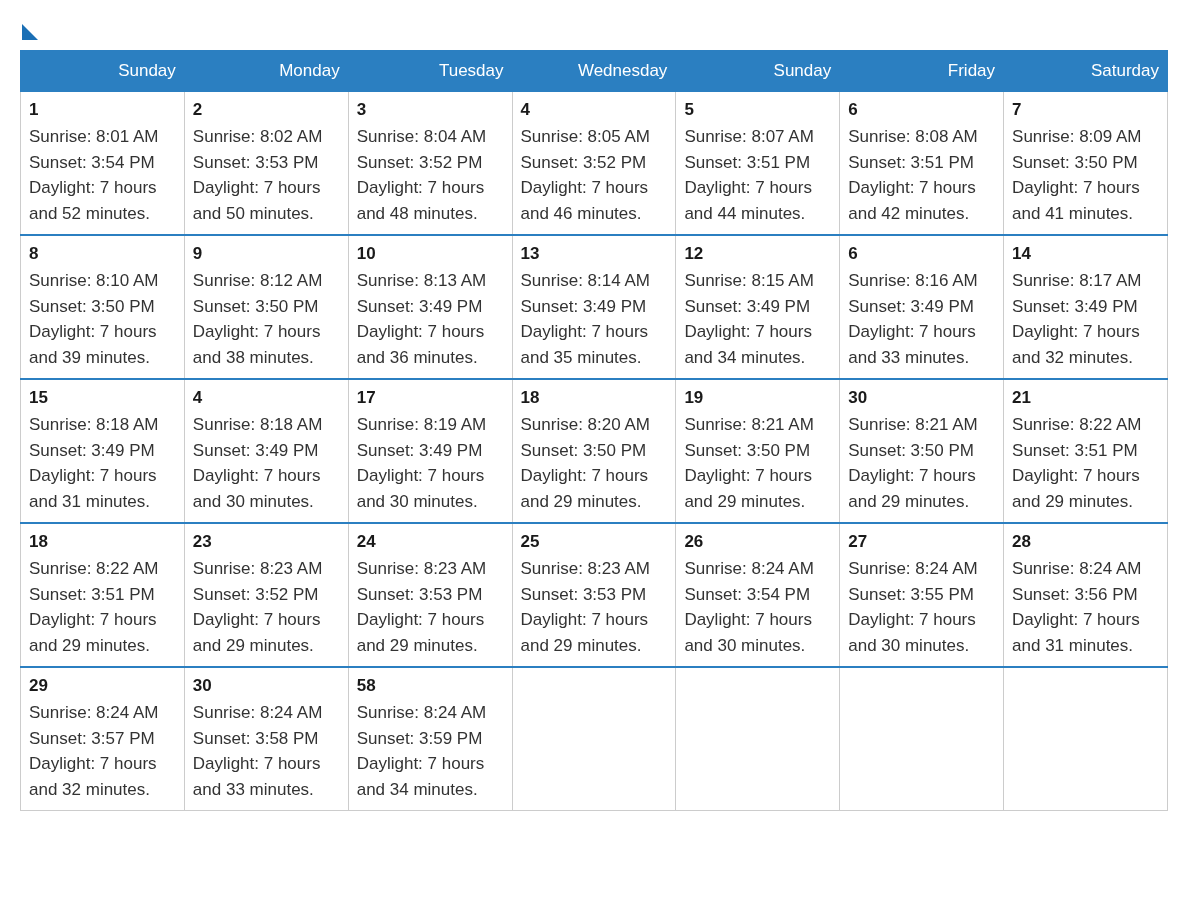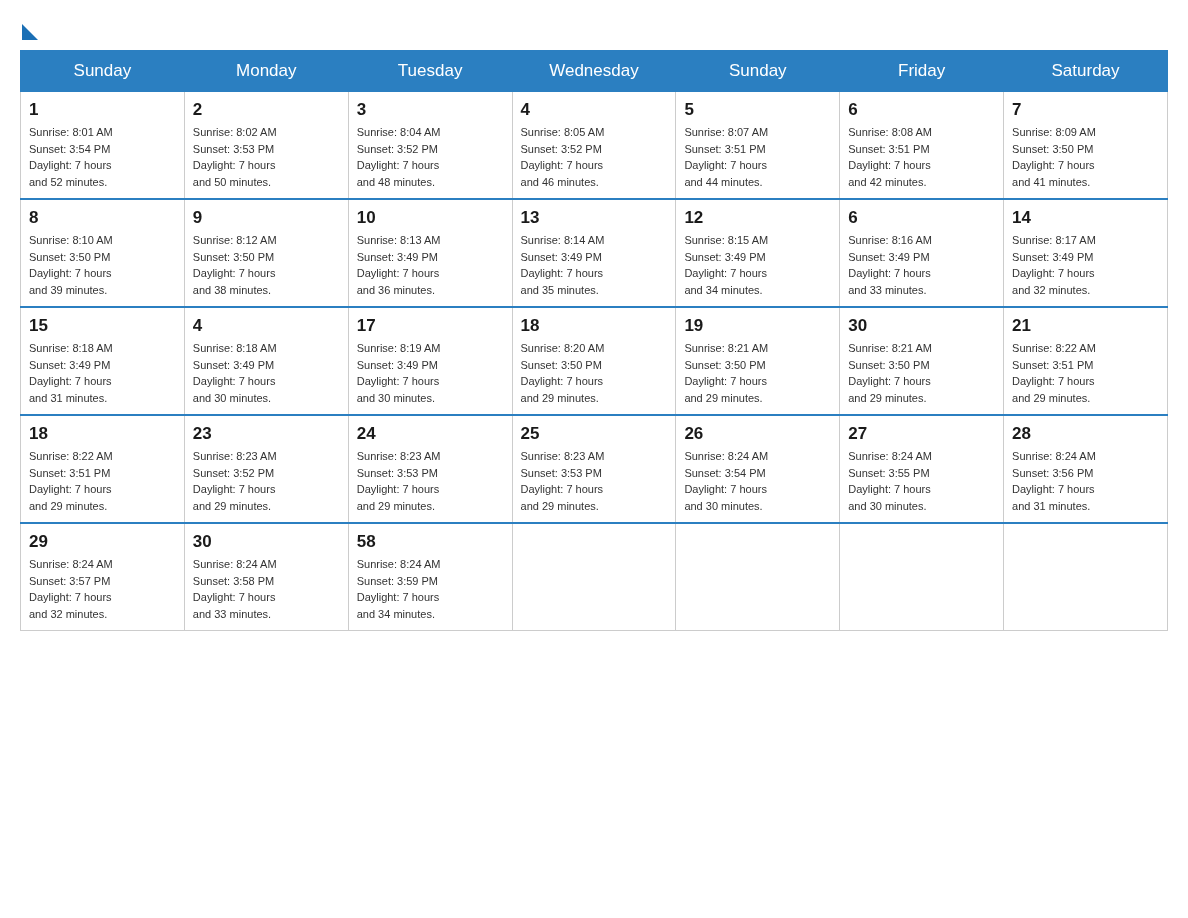--- a/index.html
+++ b/index.html
@@ -50,41 +50,41 @@
     }
     .calendar {
       width: 100%;
       border-collapse: collapse;
       margin-top: 10px;
     }
     .calendar th {
       background-color: #2b7fc1;
       color: #fff;
       padding: 10px 8px;
-      text-align: center;
+      text-align: right;
       font-size: 17px;
       font-weight: normal;
       border: 1px solid #2b7fc1;
     }
     .calendar td {
       border: 1px solid #ccc;
       vertical-align: top;
       padding: 8px;
       width: 14.28%;
       min-height: 100px;
     }
     .day-number {
       font-size: 17px;
       font-weight: bold;
       color: #1a1a1a;
       margin-bottom: 4px;
       display: block;
     }
     .day-info {
-      font-size: 11px;
+      font-size: 17px;
       color: #333;
       line-height: 1.5;
     }
     .row-divider td {
       border-top: 2px solid #2b7fc1;
     }
   </style>
 </head>
 <body>
 

